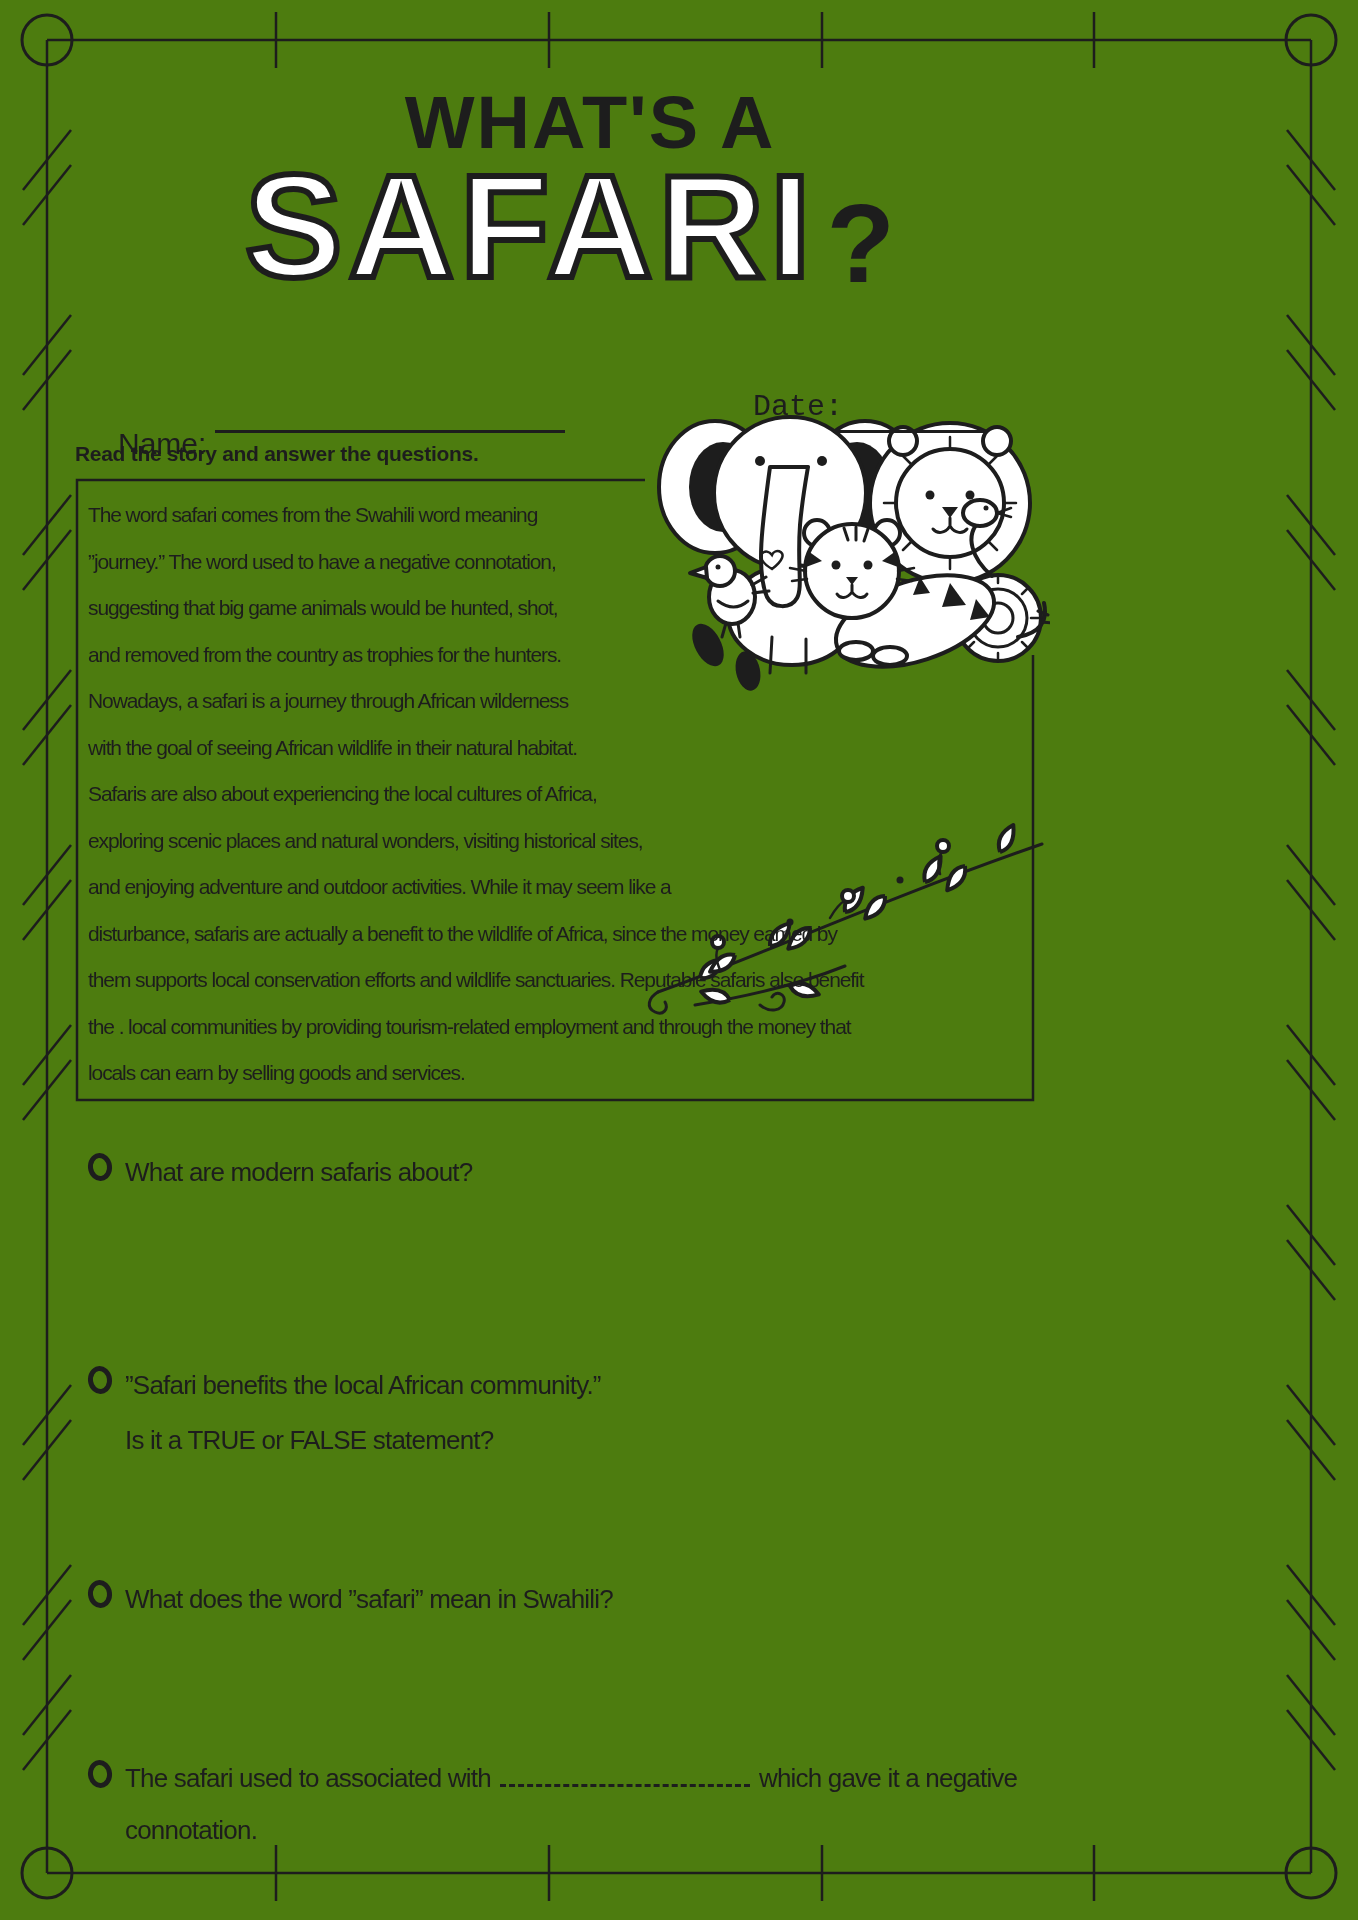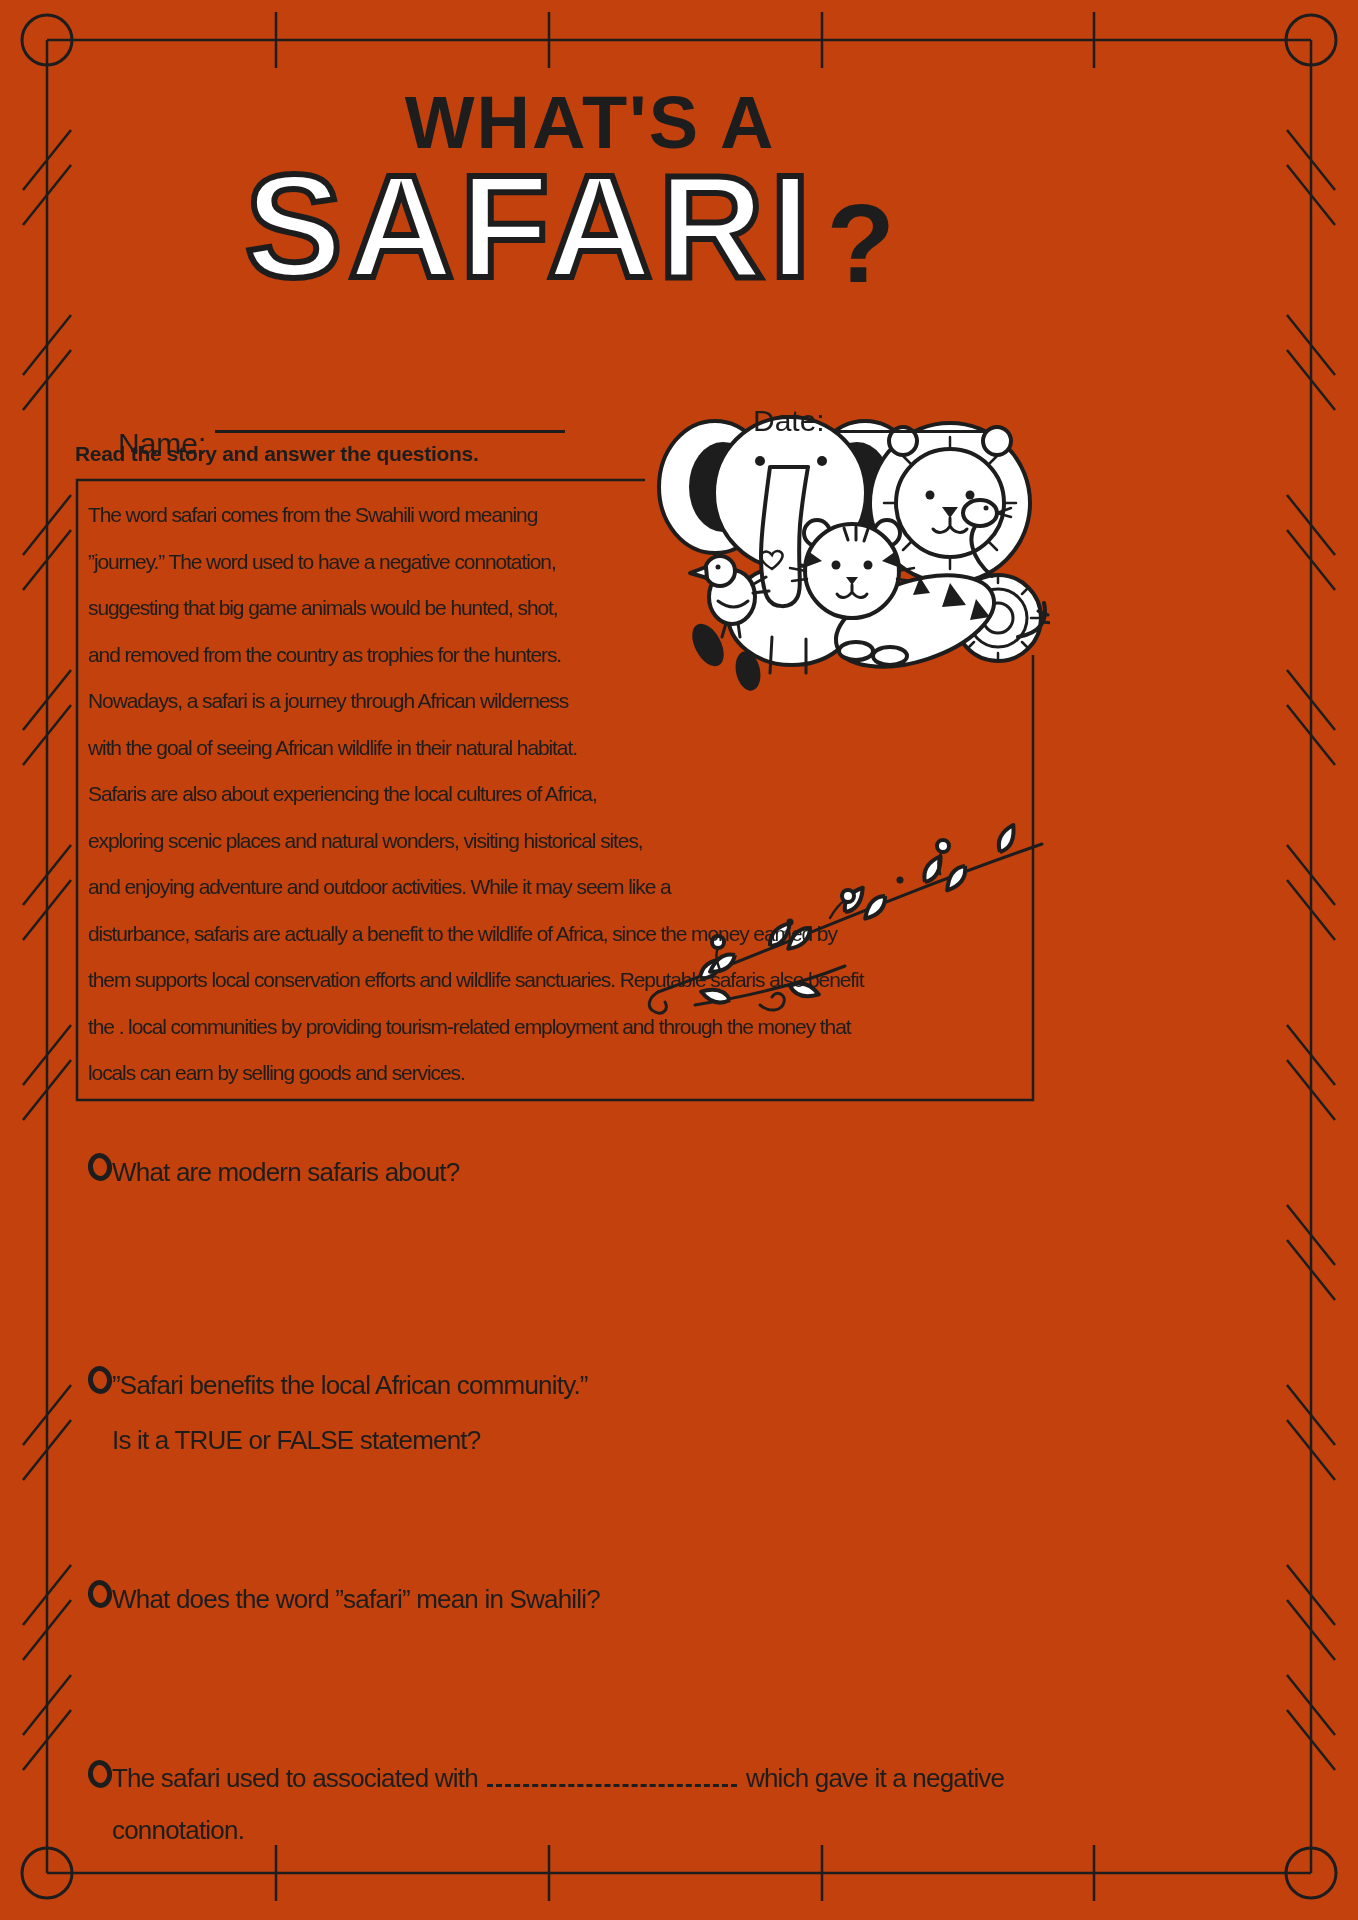--- a/index.html
+++ b/index.html
@@ -1,18 +1,18 @@
 <!DOCTYPE html>
 <html><head>
 <meta charset="utf-8">
 <style>
   html,body{margin:0;padding:0;background:#e8e8e8;}
   .page{
     position:relative;width:1358px;height:1920px;margin:0 auto;
-    background:#c2410c;overflow:hidden;
+    background:#4d7c0f;overflow:hidden;
     font-family:"Liberation Sans",sans-serif;color:#1d1d1d;
   }
   .abs{position:absolute;}
   svg.layer{position:absolute;left:0;top:0;}
   
   .title-top{
     left:75px;top:80px;width:1030px;text-align:center;
     font-size:74px;font-weight:900;letter-spacing:2px;
     font-family:"Liberation Sans",sans-serif;z-index:3;
   }
@@ -25,36 +25,36 @@
     color:#ffffff;-webkit-text-stroke:6px #1d1d1d;
   }
   @supports not (-webkit-text-stroke:1px #000){ .title-main{color:#1d1d1d;} }
   .title-mark{
     font-size:112px;line-height:112px;font-weight:900;color:#1d1d1d;
     margin-left:10px;padding-bottom:2px;
   }
   
   .hand{font-family:"Liberation Sans",sans-serif;color:#1d1d1d;}
   .name-label{left:118px;top:390px;font-size:30px;z-index:3;margin-top:37px;}
-  .date-label{left:753px;top:404px;font-size:30px;z-index:3;}
+  .date-label{left:753px;top:390px;font-size:30px;z-index:3;font-family:Liberation Mono, monospace;}
   .rule{height:3px;background:#1d1d1d;z-index:3;}
   .name-rule{left:215px;top:430px;width:350px;}
   .date-rule{left:833px;top:430px;width:152px;}
   .instruction{
     left:75px;top:442px;width:960px;
     font-size:21px;font-weight:700;letter-spacing:-0.3px;z-index:3;
   }
   
   .story-text{left:88px;top:492px;width:960px;z-index:3;}
   .story-line{
     white-space:nowrap;height:46.5px;line-height:46.5px;
     font-size:21px;letter-spacing:-1.1px;
   }
   
-  .q{position:absolute;left:88px;display:flex;z-index:3;}
+  .q{position:absolute;left:88px;display:flex;gap:13px;z-index:3;}
   .q-bullet{
     flex:none;width:14px;height:18px;margin-top:8px;
     border:5px solid #1d1d1d;border-radius:50%;transform:rotate(-8deg);
   }
   .q-lines{font-size:26px;letter-spacing:-0.8px;line-height:55px;}
   .q-lines.tight{line-height:52px;}
   .q1{top:1145px;} .q2{top:1358px;} .q3{top:1572px;} .q4{top:1752px;}
   .answer-blank{
     display:inline-block;width:250px;height:20px;margin:0 9px;
     border-bottom:3px dashed #1d1d1d;vertical-align:baseline;

